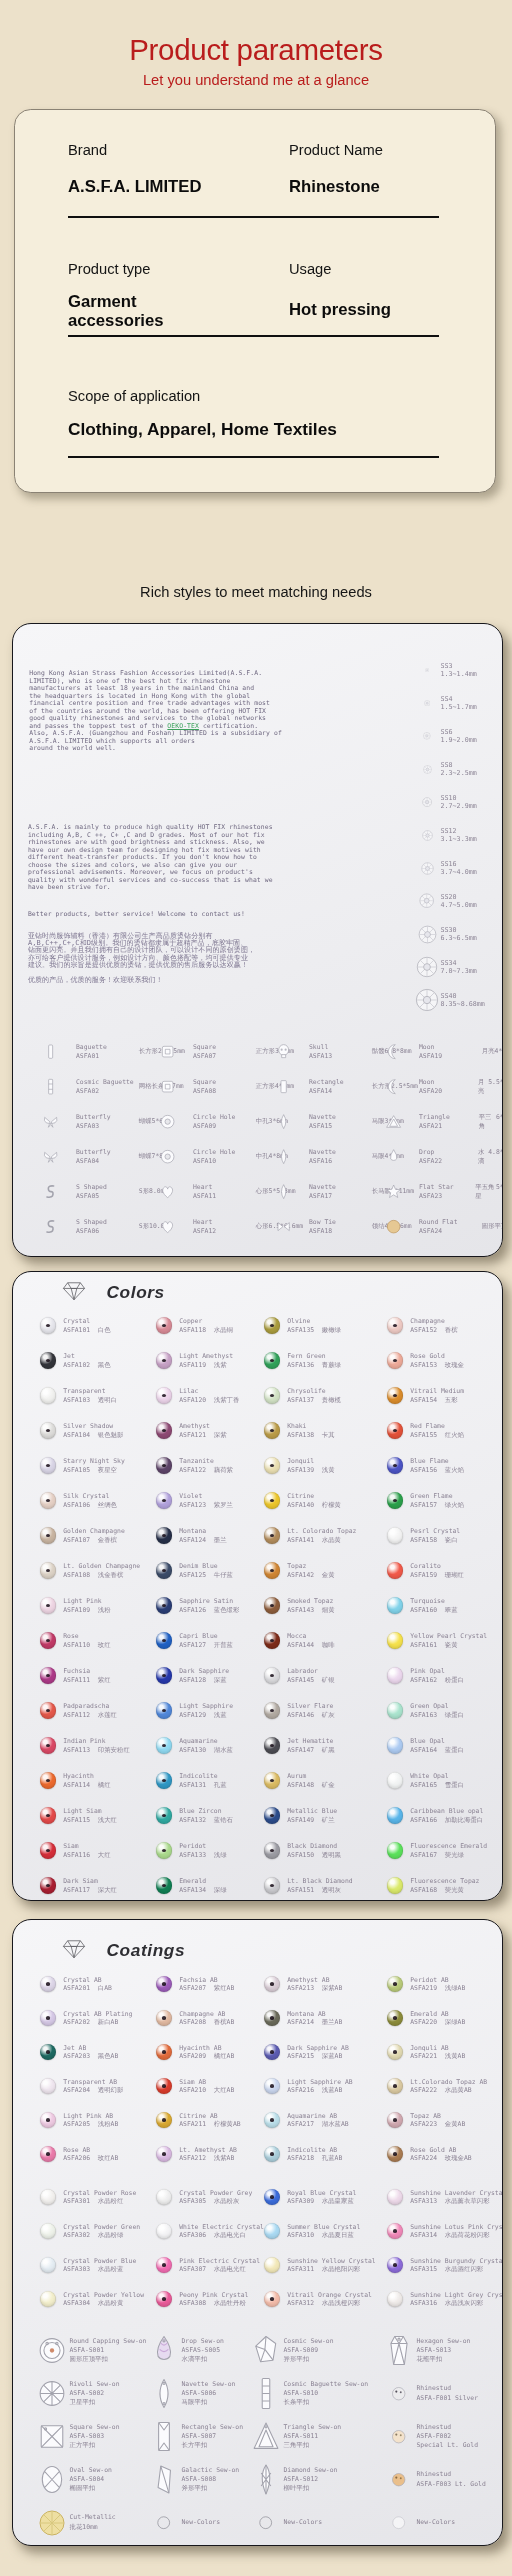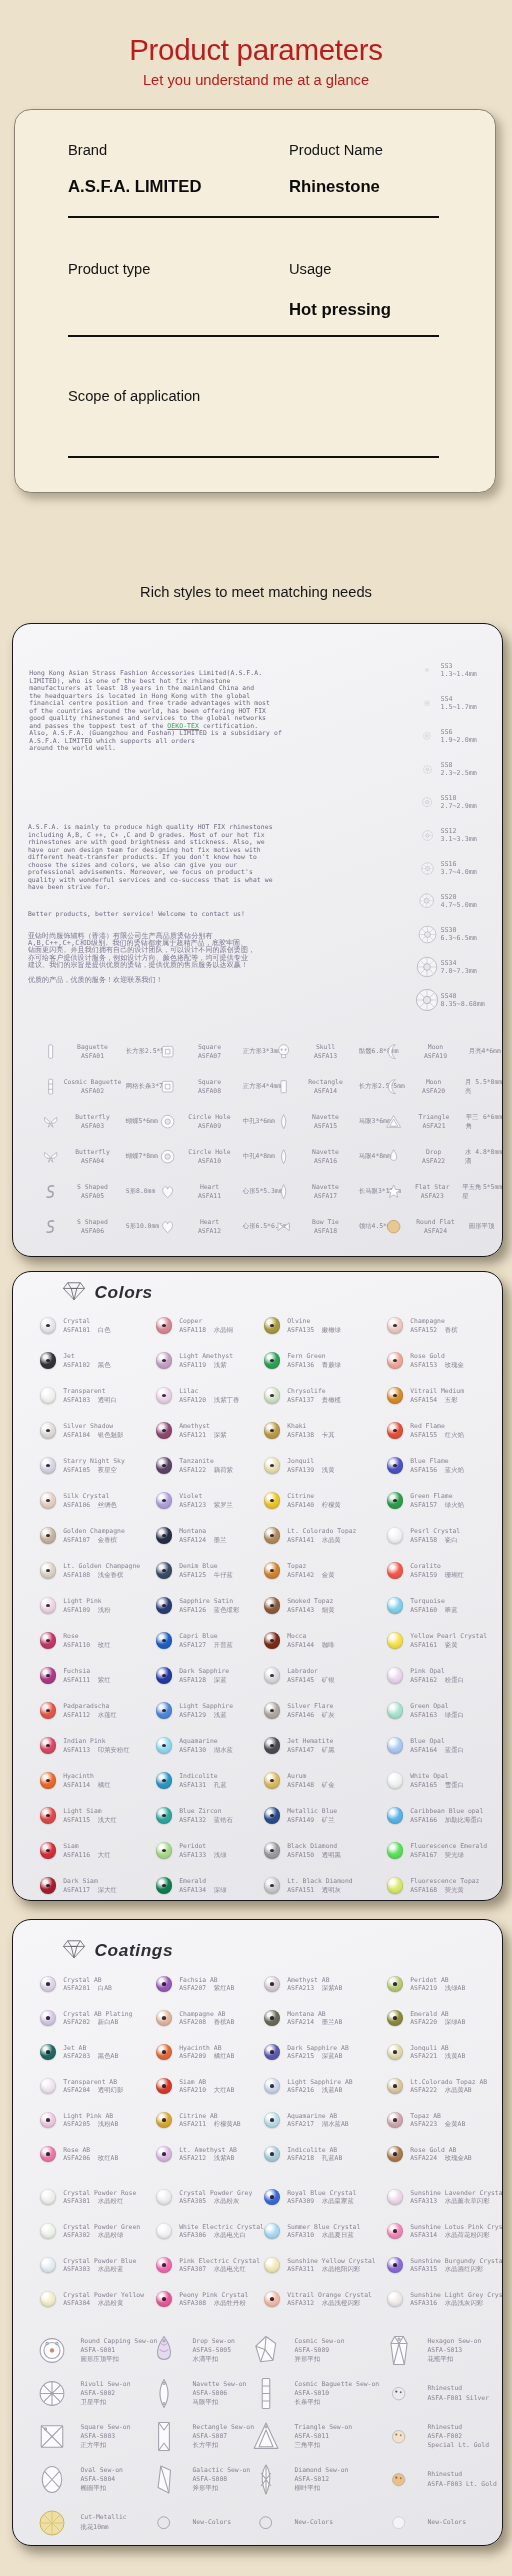--- a/index.html
+++ b/index.html
@@ -40,65 +40,67 @@
 
   #sizes{left:401px;top:29.5px;width:86px;display:flex;flex-direction:column;}
   .srow{height:33px;display:flex;align-items:center;}
   .sic{width:27px;display:flex;justify-content:center;align-items:center;flex:0 0 27px;}
   .stx{font-family:"DejaVu Sans Mono",monospace;color:#8b8394;font-size:6.7px;line-height:8.3px;display:flex;flex-direction:column;}
 
   .gcol{position:absolute;top:0;display:flex;flex-direction:column;}
   #shapes{position:absolute;left:0;top:410px;width:489px;height:211px;}
   .shcell{height:35px;display:flex;align-items:center;}
   .shic{width:20.5px;flex:0 0 20.5px;display:flex;justify-content:center;}
-  .shc1{width:59px;display:flex;flex-direction:column;margin-left:2px;align-items:center;}
+  .shc1{width:59px;display:flex;flex-direction:column;margin-left:15px;}
   .shc2{display:flex;margin-left:3.8px;}
   .shc1 span,.shc2 span{font-family:"DejaVu Sans Mono",monospace;font-size:6.4px;line-height:8.3px;color:#8b8394;white-space:pre-wrap;}
 
-  .chead{position:absolute;left:49px;display:flex;align-items:center;gap:9px;}
+  .chead{position:absolute;left:49px;display:flex;align-items:center;gap:21px;}
   .chead .ct{font-style:italic;font-weight:600;font-size:17.3px;color:#2e2e33;letter-spacing:0.6px;}
   #card3 .chead{top:9px;}
   #card4 .chead{top:19px;}
   #colors-grid{position:absolute;left:0;top:36px;width:489px;height:593px;}
   #ab-grid{position:absolute;left:0;top:47px;width:489px;height:206px;}
   #cr-grid{position:absolute;left:0;top:260px;width:489px;height:138px;}
   #sew-grid{position:absolute;left:0;top:409px;width:489px;height:218px;}
 
   .citem{height:35px;display:flex;align-items:center;}
   .ab .citem,.cr .citem{height:34px;}
   .sw{width:16.7px;height:16.7px;border-radius:50%;position:relative;flex:0 0 16.7px;
       box-shadow:inset 0 0 0 0.6px rgba(0,0,0,.10), inset 0 -1.9px 3.2px rgba(0,0,0,.12), 0 0.6px 1.3px rgba(0,0,0,.22);}
   .sw .dot{position:absolute;left:50%;top:50%;width:4.5px;height:3.5px;margin:-1.7px 0 0 -2.2px;border-radius:50%;background:rgba(22,12,22,.85);}
   .ctxt{display:flex;flex-direction:column;margin-left:7px;font-family:"DejaVu Sans Mono",monospace;color:#8b8394;}
   .cname{font-size:6.4px;line-height:8.3px;white-space:nowrap;}
   .l2{font-size:6.4px;line-height:8.3px;display:flex;gap:7.7px;white-space:nowrap;}
 
   .swcell{height:43px;display:flex;align-items:center;}
   .swic{width:33px;flex:0 0 33px;display:flex;justify-content:center;align-items:center;}
-  .swtx{display:flex;flex-direction:column;margin-left:12px;}
+  .swtx{display:flex;flex-direction:column;margin-left:1px;}
   .swtx span{font-family:"DejaVu Sans Mono",monospace;font-size:6.4px;line-height:9.3px;color:#8b8394;white-space:nowrap;}
 </style>
 </head>
 <body>
 
 <div id="page">
   <div class="abs ctr" id="t1">Product parameters</div>
   <div class="abs ctr" id="s1">Let you understand me at a glance</div>
 
   <div class="abs" id="card1">
     <div class="lab" style="left:53px;top:32px">Brand</div>
     <div class="lab" style="left:274px;top:32px">Product Name</div>
     <div class="val" style="left:53px;top:67px">A.S.F.A.  LIMITED</div>
     <div class="val" style="left:274px;top:67px">Rhinestone</div>
     <div class="hr" style="top:106px"></div>
     <div class="lab" style="left:53px;top:151px">Product type</div>
     <div class="lab" style="left:274px;top:151px">Usage</div>
+    <div class="val" style="left:53px;top:183px;width:151px;line-height:18.6px">Garment accessories</div>
     <div class="val" style="left:274px;top:190px">Hot pressing</div>
     <div class="hr" style="top:225px"></div>
     <div class="lab" style="left:53px;top:278px">Scope of application</div>
+    <div class="val" style="left:53px;top:309px;font-size:17.3px">Clothing, Apparel, Home Textiles</div>
     <div class="hr" style="top:346px"></div>
   </div>
 
   <div class="abs ctr" id="s2">Rich styles to meet matching needs</div>
 
   <div class="gcard" id="card2">
     <div class="para" id="p-en1"><span>Hong Kong Asian Strass Fashion Accessories Limited(A.S.F.A.
 LIMITED), who is one of the best hot fix rhinestone
 manufacturers at least 18 years in the mainland China and
 the headquarters is located in Hong Kong with the global

